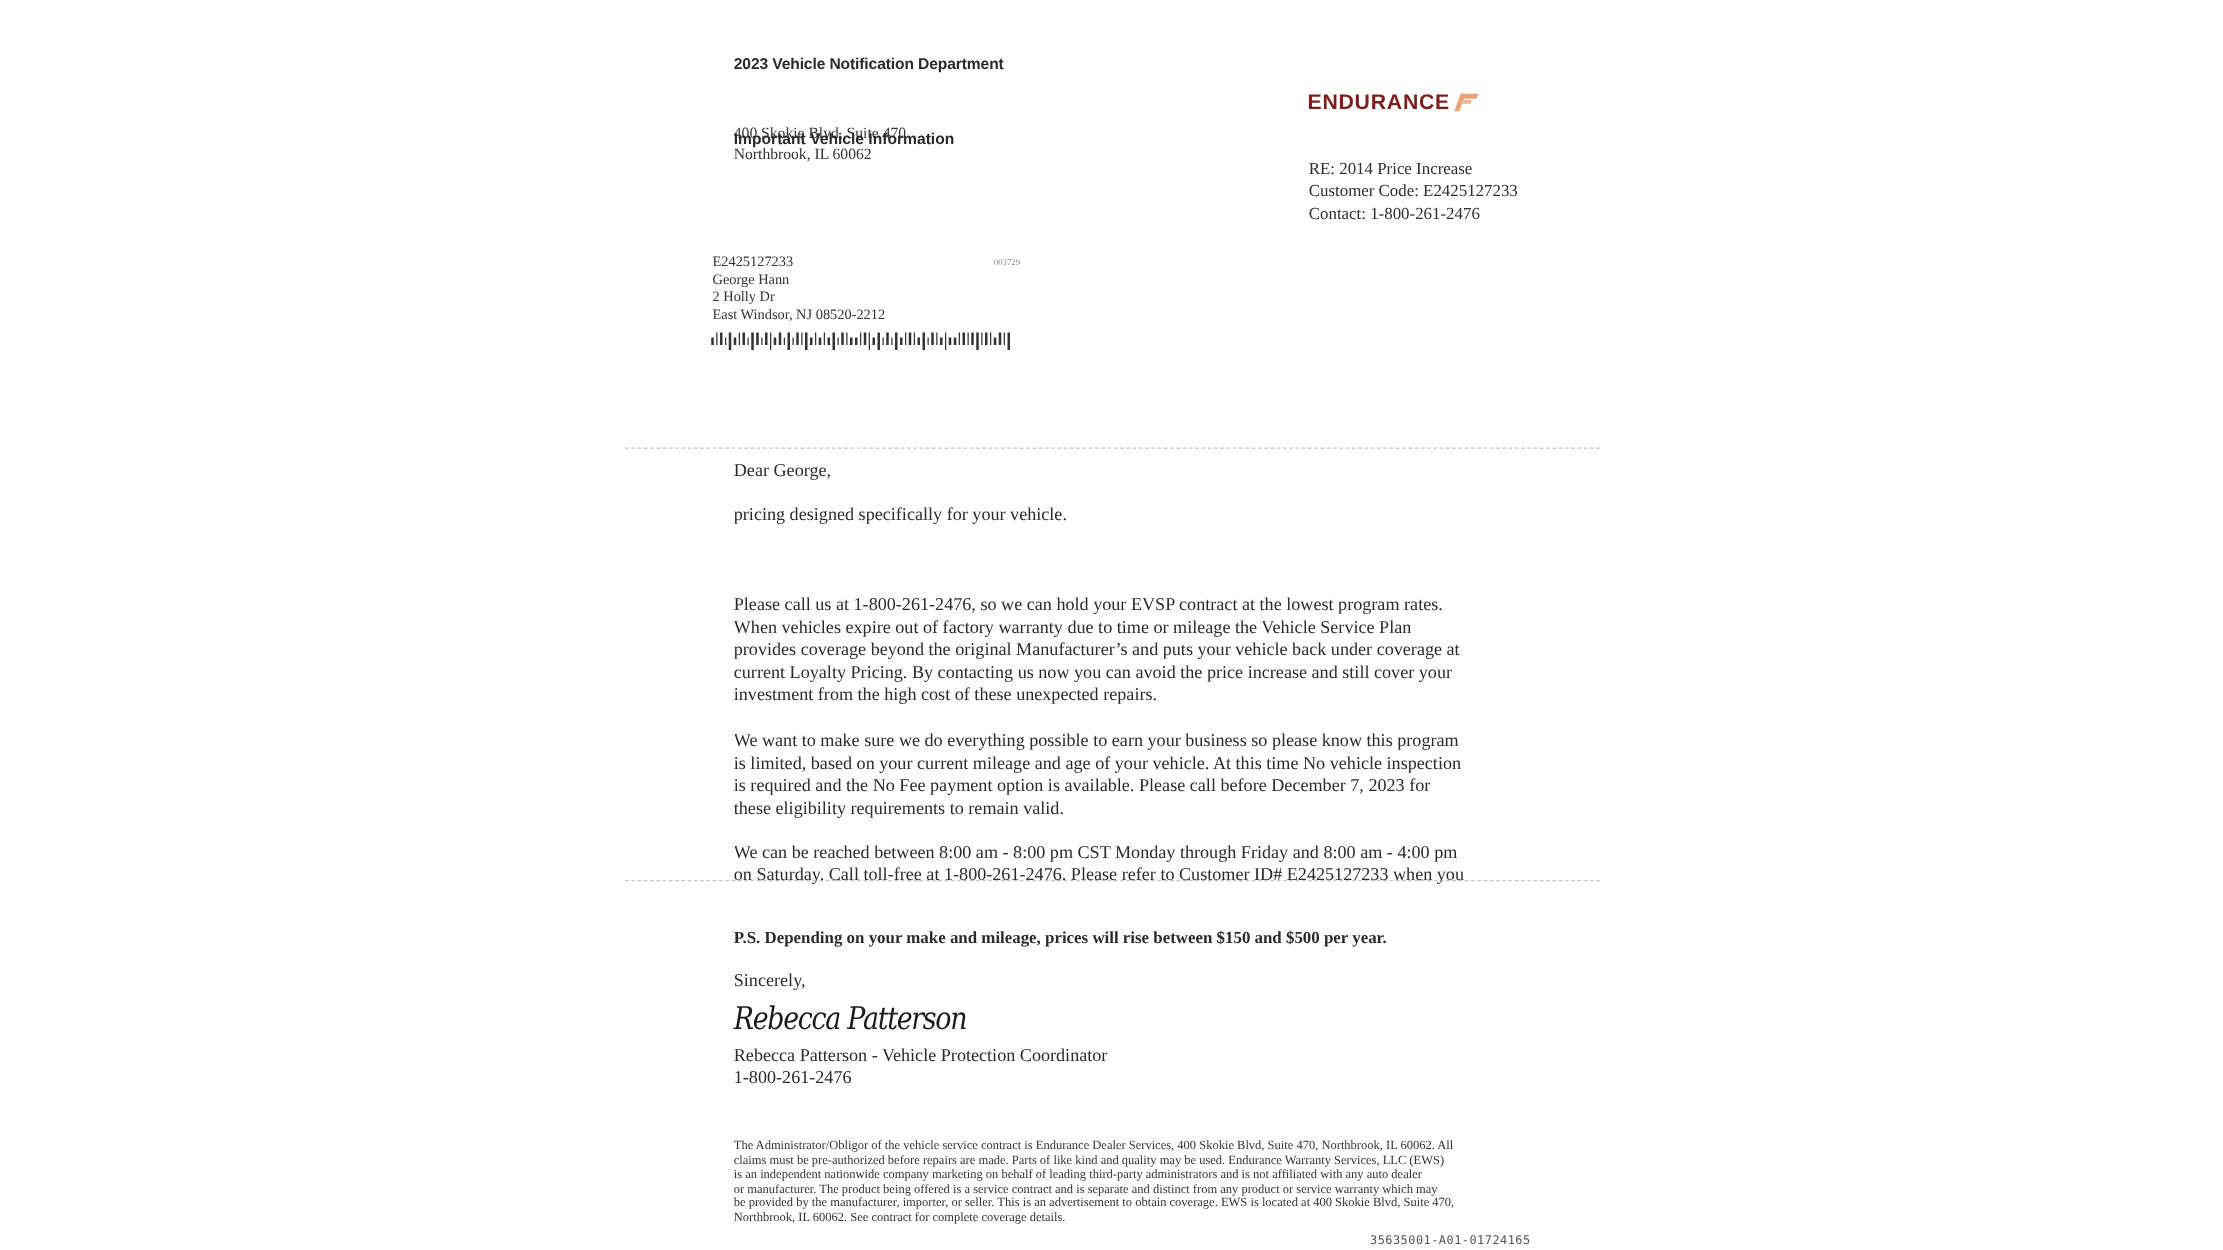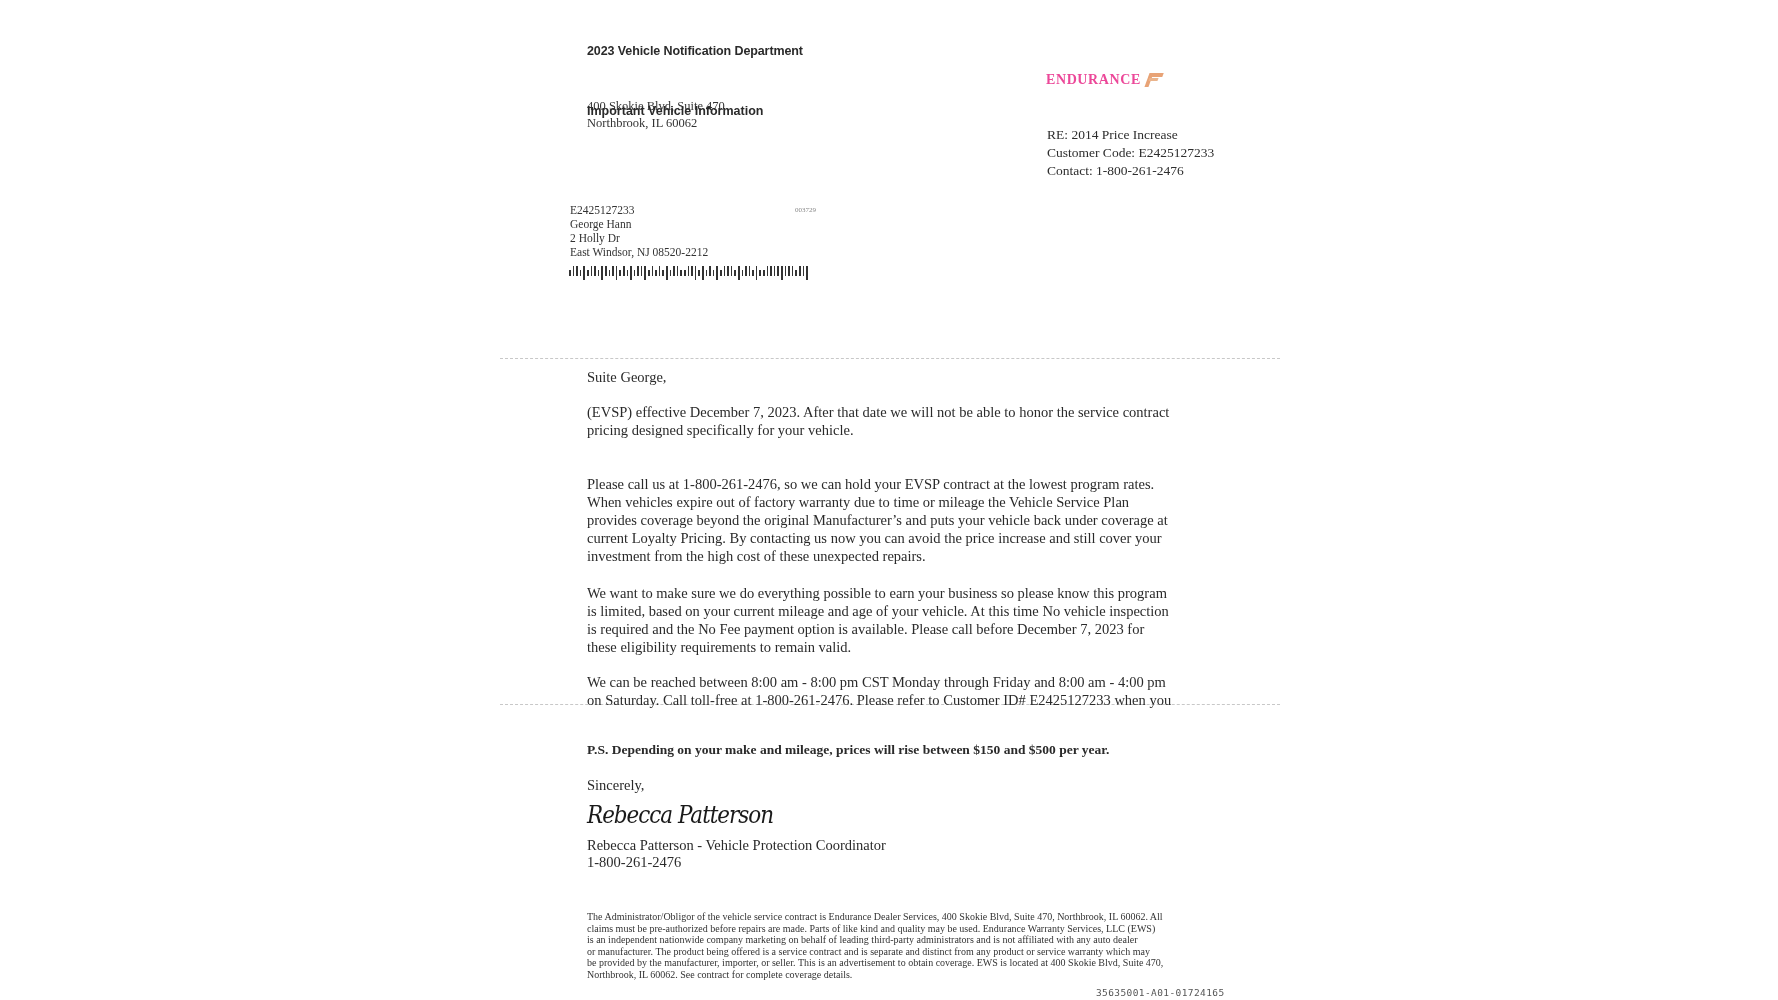--- a/index.html
+++ b/index.html
@@ -7,21 +7,21 @@
     width: 1778px; height: 1000px; background: #ffffff; position: relative; overflow: hidden;
     font-family: "Liberation Serif", serif; color: #2b2b2b;
   }
   .abs { position: absolute; white-space: nowrap; }
   .sans-bold { font-family: "Liberation Sans", sans-serif; font-weight: bold; color: #2a2a2a; }
   .hdr-title { left: 587px; top: 44px; font-size: 12.5px; letter-spacing: -0.1px; }
   .hdr-line { left: 587px; font-size: 12.5px; color: #333; margin-top: 39px; }
   .hdr-important { left: 587px; top: 104px; font-size: 12.5px; }
 
   .logo { left: 1046px; top: 72px; display: flex; align-items: center; gap: 6px; }
-  .logo-text { font-family: Liberation Serif, serif; font-size: 14px; font-weight: bold; color: #ec4899; letter-spacing: 0.6px; }
+  .logo-text { font-family: Liberation Sans, sans-serif; font-size: 17px; font-weight: bold; color: #7f1d1d; letter-spacing: 0.6px; }
   .logo-mark { width: 16px; height: 14px; position: relative; }
   .logo-mark .bar1 { position: absolute; left: 3px; top: 0; width: 13px; height: 4px; background: #e8a376; transform: skewX(-20deg); }
   .logo-mark .bar2 { position: absolute; left: 2px; top: 5px; width: 9px; height: 3px; background: #eab48c; transform: skewX(-20deg); }
   .logo-mark .bar3 { position: absolute; left: 0px; top: 0; width: 4px; height: 14px; background: #e8a376; transform: skewX(-20deg); }
 
   .re { left: 1047px; font-size: 13.5px; color: #2e2e2e; }
 
   .addr { left: 570px; font-size: 11.5px; color: #333; }
   .seq { left: 795px; top: 206px; font-size: 7px; color: #888; }
   .barcode { left: 569px; top: 266px; width: 250px; height: 14px; display: flex; align-items: flex-end; gap: 2px; }
@@ -131,24 +131,23 @@
     <span style="height: 10px; align-self: flex-start;"></span>
     <span style="height: 6px; align-self: center;"></span>
     <span style="height: 10px; align-self: flex-start;"></span>
     <span style="height: 10px; align-self: flex-start;"></span>
     <span style="height: 14px; align-self: stretch;"></span>
   </div>
 
 <div class="abs fold" style="top:358px"></div>
 <div class="abs fold" style="top:704px"></div>
 
-<div class="abs body" style="top:368px">Suite George,</div>
+<div class="abs body" style="top:368px">Dear George,</div>
 
 <div class="abs body" style="top:403px">
-  <div>(EVSP) effective December 7, 2023. After that date we will not be able to honor the service contract</div>
   <div>pricing designed specifically for your vehicle.</div>
 </div>
 
 <div class="abs body" style="top:475px">
   <div>Please call us at 1-800-261-2476, so we can hold your EVSP contract at the lowest program rates.</div>
   <div>When vehicles expire out of factory warranty due to time or mileage the Vehicle Service Plan</div>
   <div>provides coverage beyond the original Manufacturer’s and puts your vehicle back under coverage at</div>
   <div>current Loyalty Pricing. By contacting us now you can avoid the price increase and still cover your</div>
   <div>investment from the high cost of these unexpected repairs.</div>
 </div>

